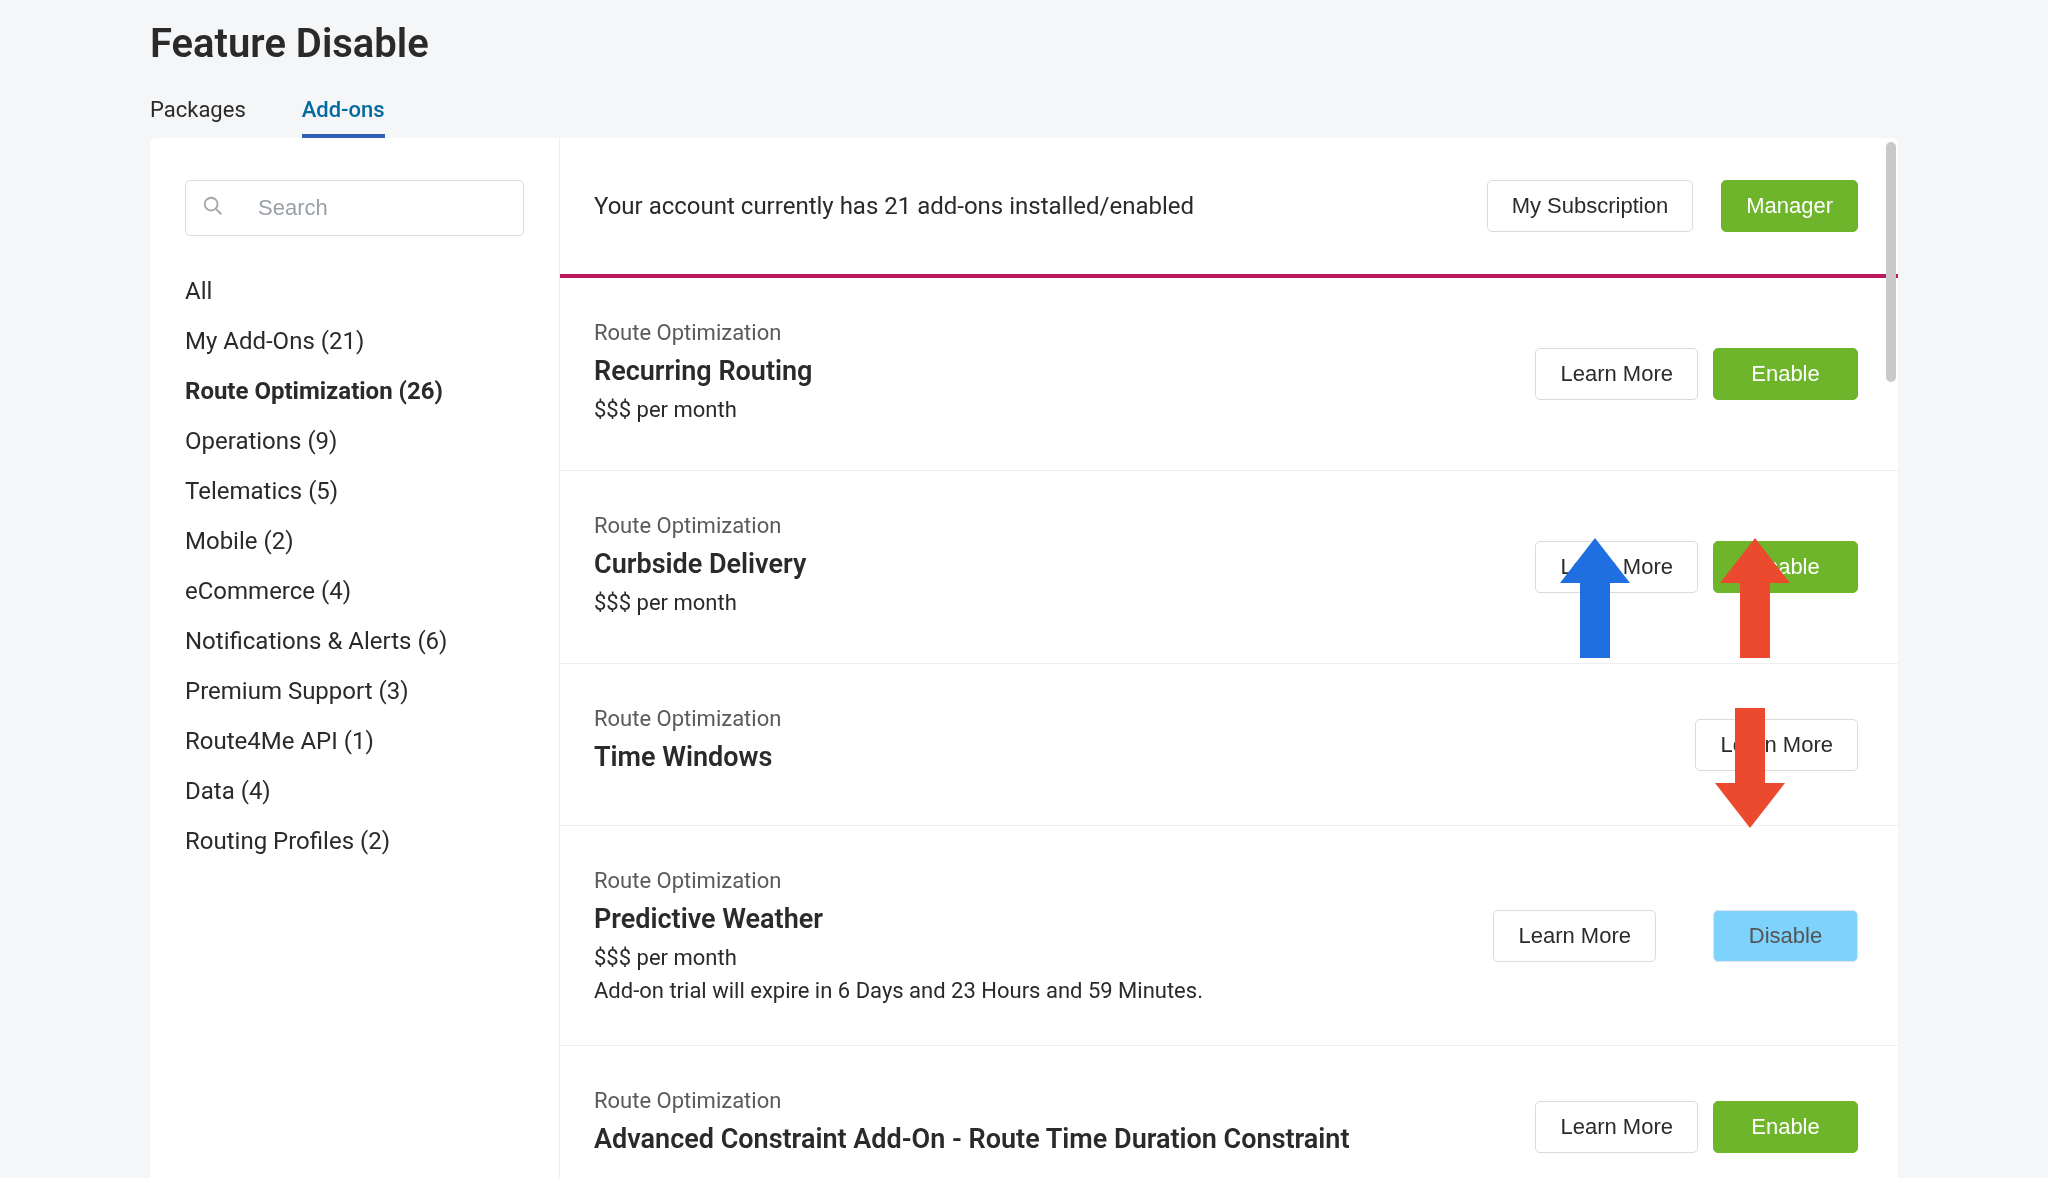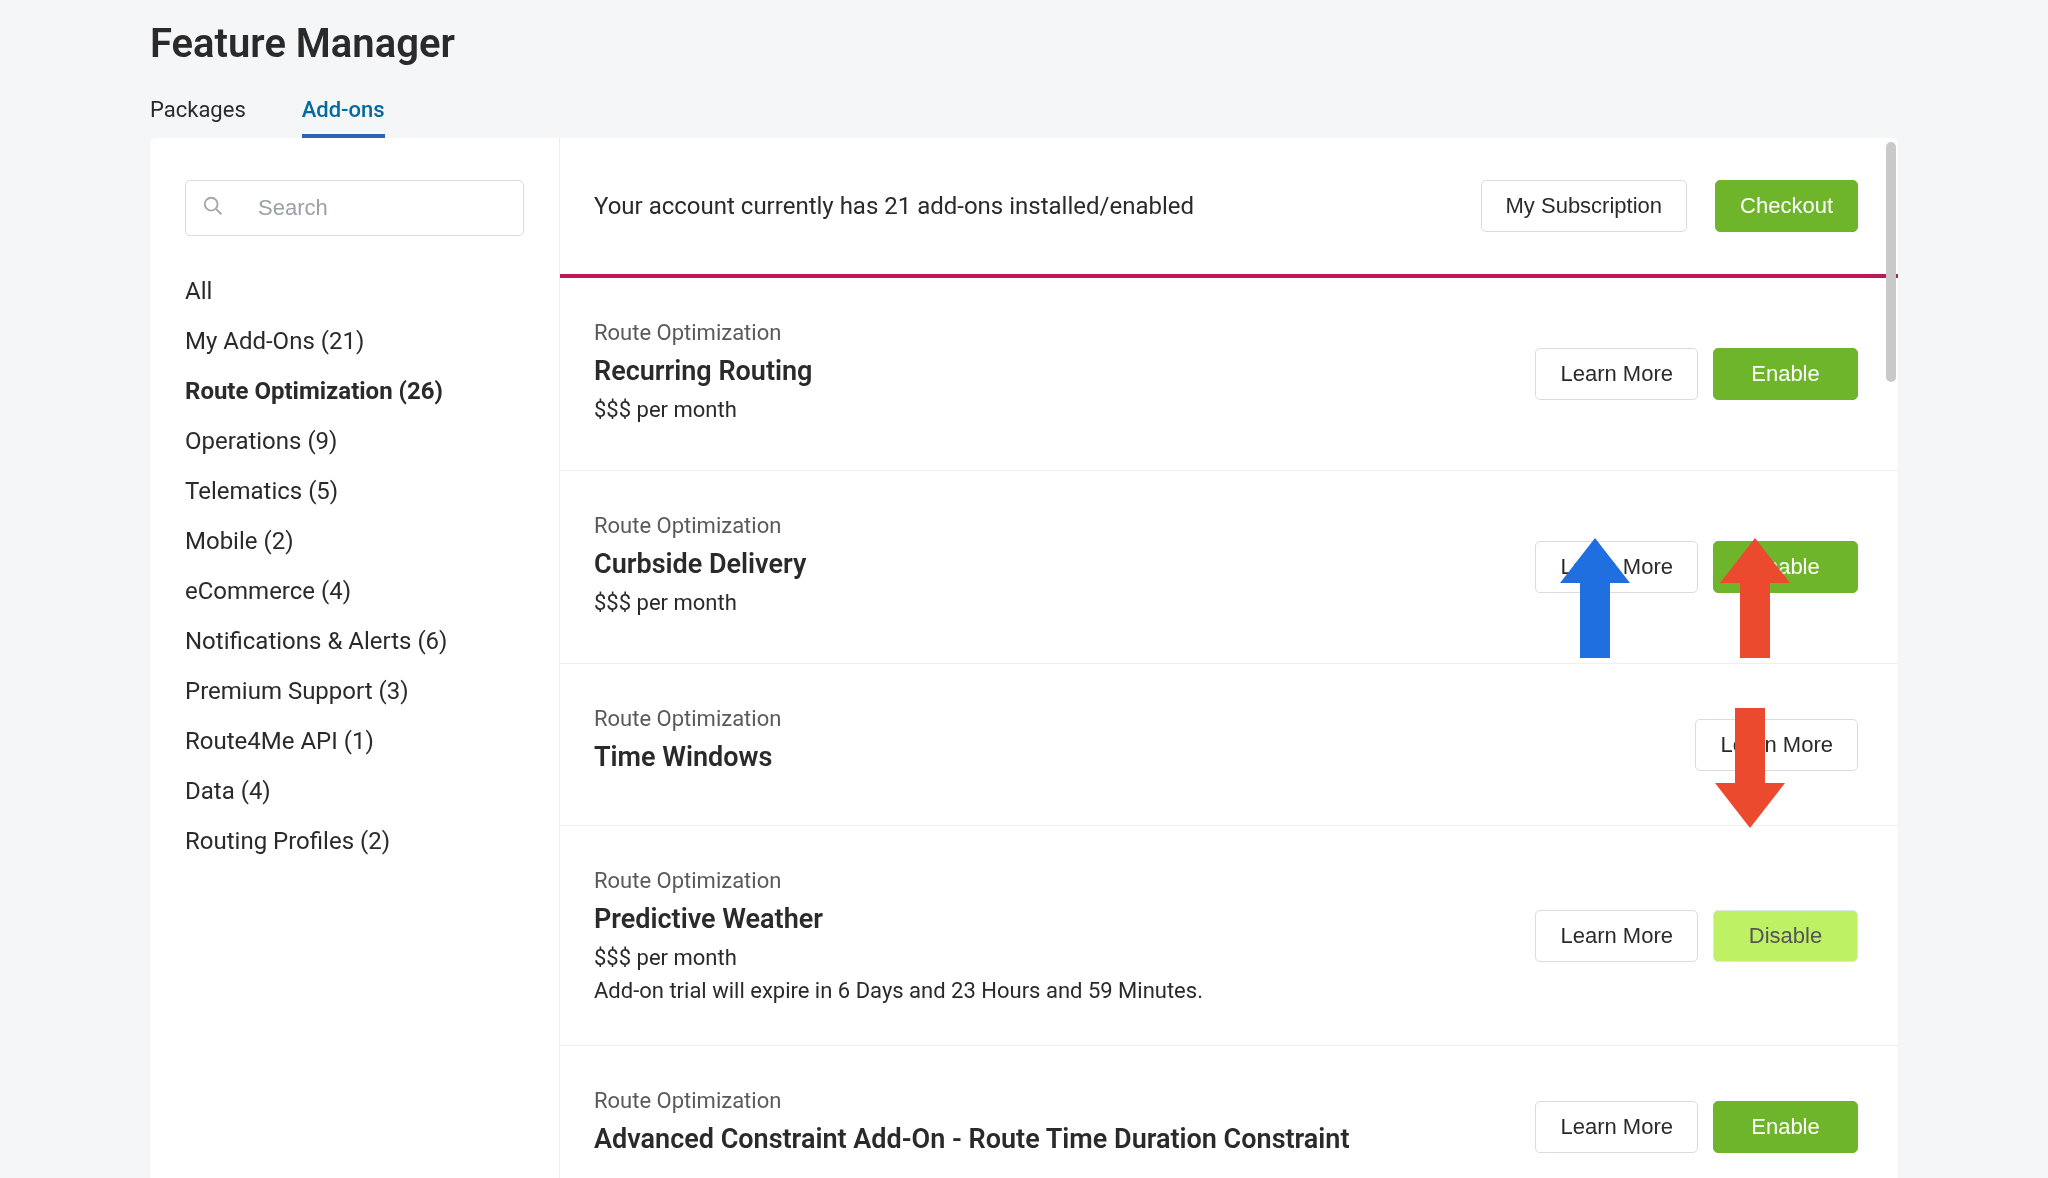--- a/index.html
+++ b/index.html
@@ -108,23 +108,24 @@
     background: #fff;
     color: #2a2a2a;
     font-weight: 500;
   }
   .btn-green {
     background: #6eb52b;
     border-color: #6eb52b;
     color: #fff;
   }
   .btn-grey {
-    background: #bef264;
+    background: #7dd3fc;
     border-color: #e1e3e6;
     color: #555;
+    margin-left: 42px;
   }
   .addon {
     padding: 42px 40px 42px 34px;
     border-bottom: 1px solid #eceef0;
     display: flex;
     justify-content: space-between;
     align-items: center;
     gap: 30px;
   }
   .addon-info { flex: 1; }
@@ -140,21 +141,21 @@
     position: absolute;
     width: 70px;
     height: 120px;
   }
   .arrow svg { width: 100%; height: 100%; }
 </style>
 </head>
 <body>
 
 <div class="page">
-  <h1 class="page-title">Feature Manager</h1>
+  <h1 class="page-title">Feature Disable</h1>
 
   <div class="tabs">
     <div class="tab">Packages</div>
     <div class="tab active">Add-ons</div>
   </div>
 
   <div class="panel">
 
     <aside class="sidebar">
       <div class="search-wrap">
@@ -182,21 +183,21 @@
       </ul>
     </aside>
 
     <main class="main">
       <div class="scroll-track"></div>
 
       <div class="topbar">
         <div class="topbar-msg">Your account currently has 21 add-ons installed/enabled</div>
         <div class="btn-row">
           <button class="btn">My Subscription</button>
-          <button class="btn btn-green">Checkout</button>
+          <button class="btn btn-green">Manager</button>
         </div>
       </div>
 
       <div class="addon">
         <div class="addon-info">
           <div class="addon-cat">Route Optimization</div>
           <div class="addon-title">Recurring Routing</div>
           <div class="addon-price">$$$ per month</div>
         </div>
         <div class="addon-actions">

